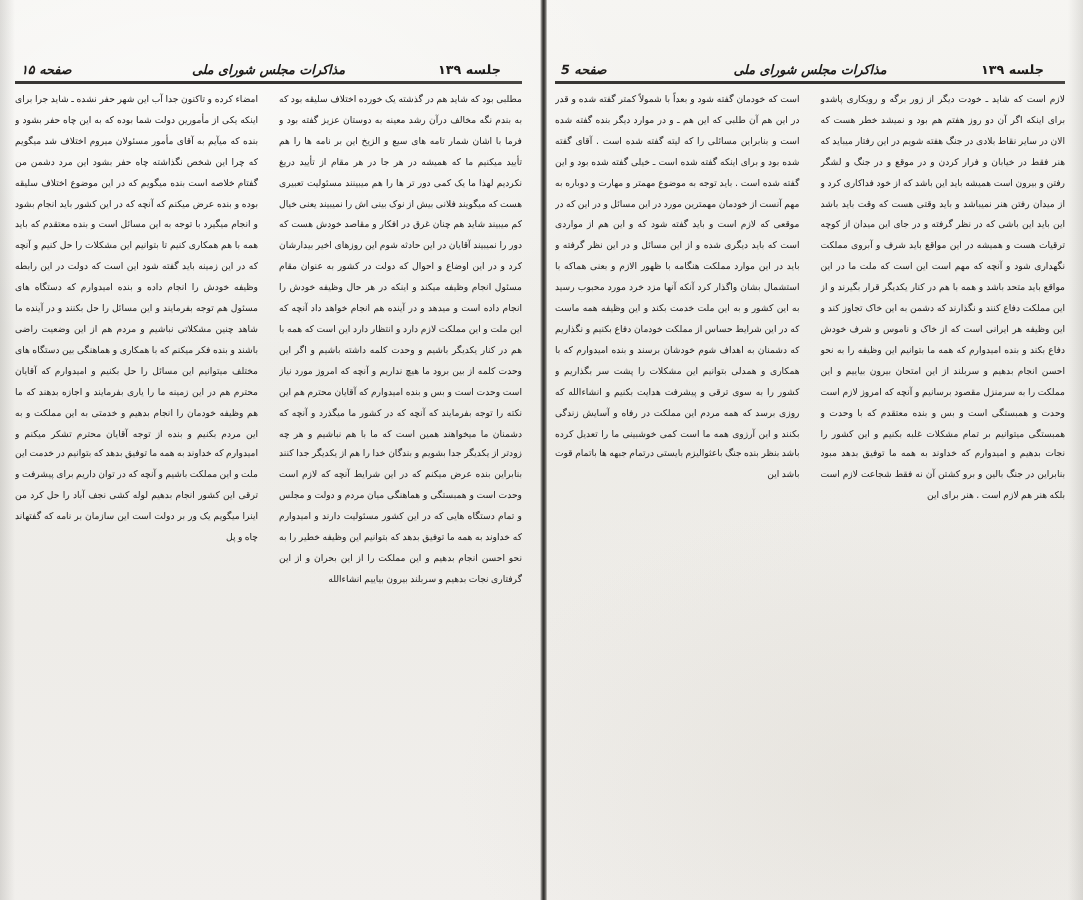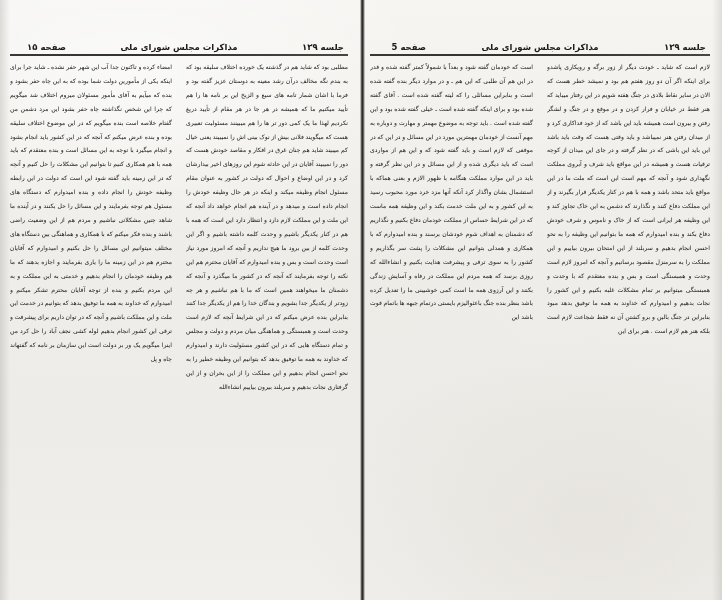--- a/index.html
+++ b/index.html
@@ -77,26 +77,27 @@
     color: #1d1b19;
     letter-spacing: 0.2px;
   }
   #page-left  .header { left: 14px; right: 18px; }
   #page-right .header { left: 12px; right: 16px; }
 
   .header .center-title {
     flex: 1;
     text-align: center;
     font-size: 8.5px;
+    font-style: italic;
   }
   .header .side {
     min-width: 52px;
   }
-  .header .side.start { text-align: right; }
-  .header .side.end   { text-align: right; }
+  .header .side.start { text-align: left; }
+  .header .side.end   { text-align: left; font-style: italic; }
 
   .rule {
     position: absolute;
     height: 2.2px;
     background: linear-gradient(90deg, #2a2826 0%, #232120 45%, #3a3835 100%);
     top: 54px;
     opacity: 0.92;
   }
   #page-left  .rule { left: 10px; right: 14px; }
   #page-right .rule { left: 8px;  right: 12px; }

